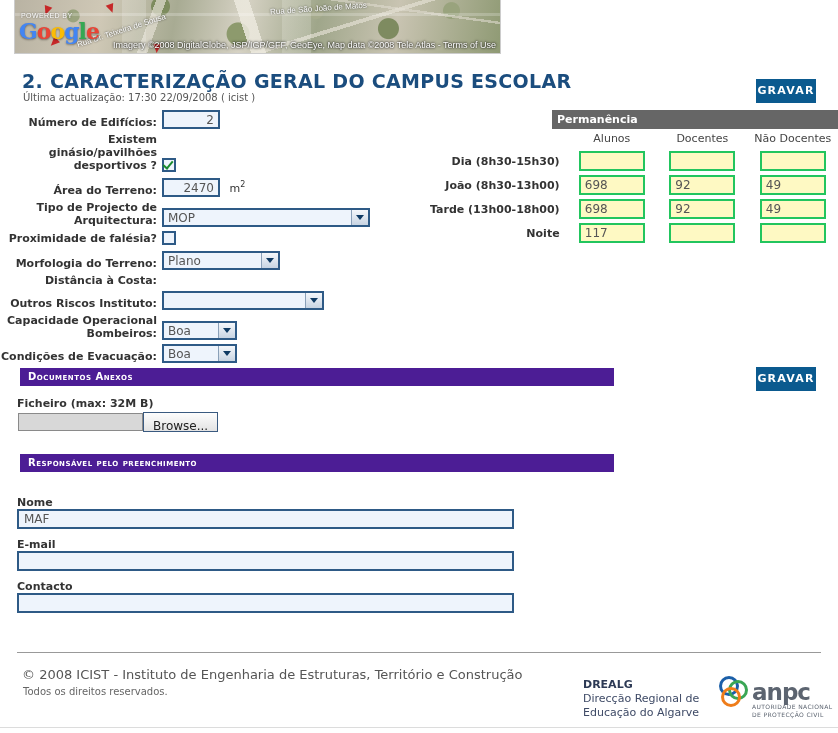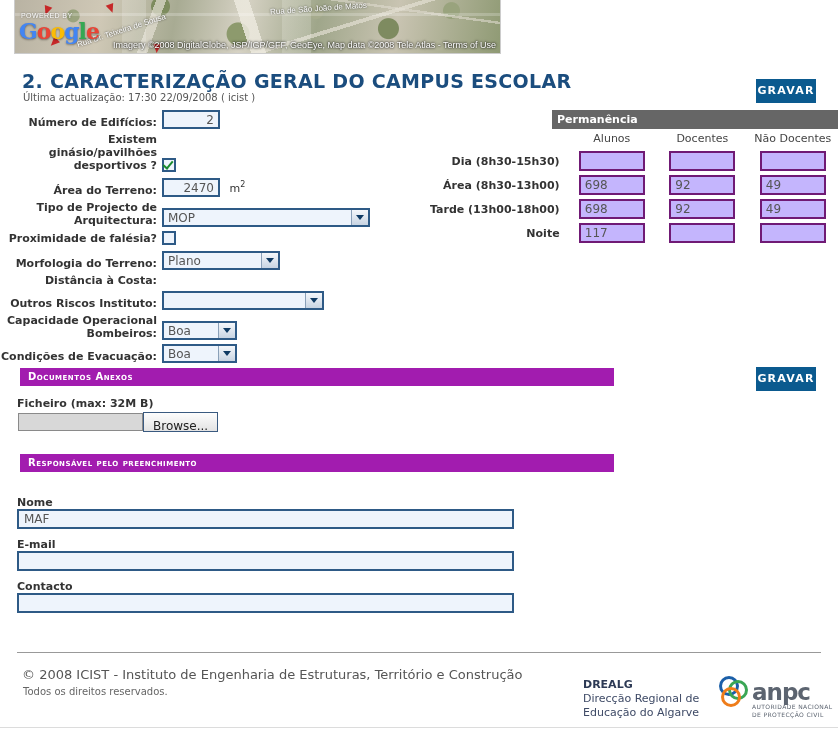--- a/index.html
+++ b/index.html
@@ -296,36 +296,36 @@
     text-align: right;
     font-size: 11px;
     font-weight: bold;
     color: #333333;
     padding-right: 7px;
     white-space: nowrap;
   }
   .perm-table input {
     width: 66px;
     height: 20px;
-    background: #c4b5fd;
-    border: 2px solid #701a75;
+    background: #fef9c3;
+    border: 2px solid #22c55e;
     color: #555555;
     font-family: "DejaVu Sans", "Liberation Sans", sans-serif;
     font-size: 12px;
     padding: 0 4px;
     box-sizing: border-box;
     outline: none;
   }
 
   
   .sect-bar {
     position: absolute;
     left: 20px;
     width: 594px;
-    background: #a21caf;
+    background: #4c1d95;
     color: #ffffff;
     font-size: 10px;
     font-weight: bold;
     font-variant: small-caps;
     letter-spacing: .5px;
     padding: 3px 0 4px 8px;
     box-sizing: border-box;
   }
   #bar-docs { top: 368px; }
   #bar-resp { top: 454px; }
@@ -584,21 +584,21 @@
       </tr>
     </thead>
     <tbody>
       <tr>
         <td class="rowhdr">Dia (8h30-15h30)</td>
         <td><input type="text" value="" style=""></td>
         <td><input type="text" value="" style=""></td>
         <td><input type="text" value="" style=""></td>
       </tr>
       <tr>
-        <td class="rowhdr">Área (8h30-13h00)</td>
+        <td class="rowhdr">João (8h30-13h00)</td>
         <td><input type="text" value="698" style=""></td>
         <td><input type="text" value="92" style=""></td>
         <td><input type="text" value="49" style=""></td>
       </tr>
       <tr>
         <td class="rowhdr">Tarde (13h00-18h00)</td>
         <td><input type="text" value="698" style=""></td>
         <td><input type="text" value="92" style=""></td>
         <td><input type="text" value="49" style=""></td>
       </tr>

